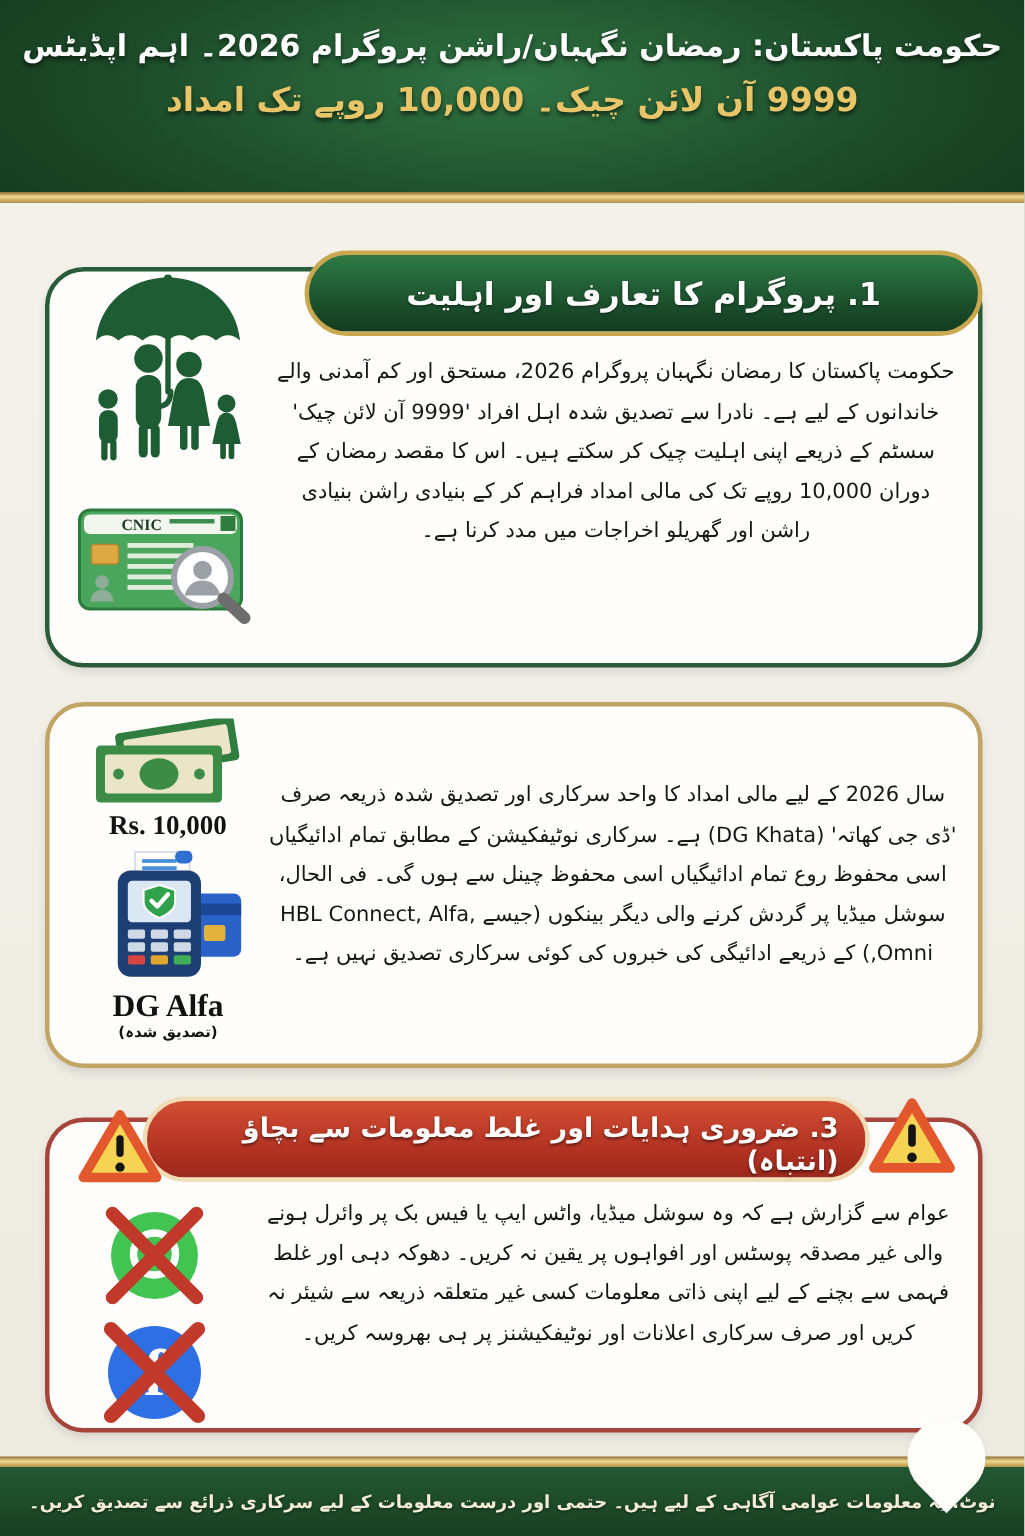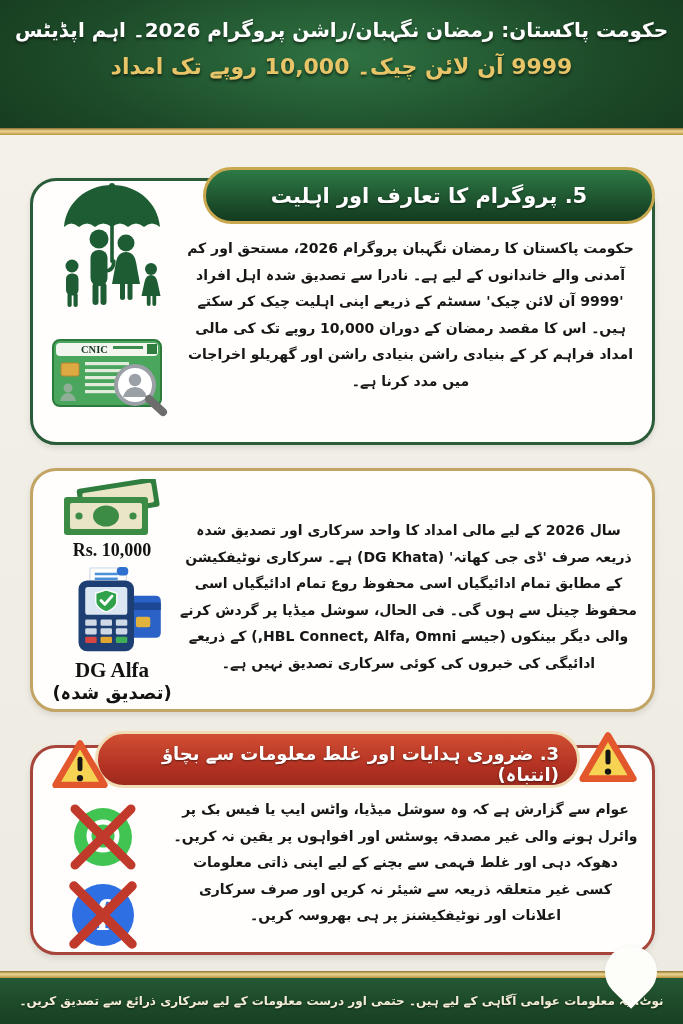--- a/index.html
+++ b/index.html
@@ -53,32 +53,32 @@
     border:3px solid #d9c68c;
   }
   .pill-3{
     top:-17px; left:62px; right:72px; height:57px; font-size:18px;
     background:linear-gradient(#d14f33,#b23122 65%,#9c2a1d);
     border:3px solid #f0ddb8;
     align-items:flex-end;
   }
   .card-body-text{
     position:absolute; direction:rtl; text-align:center; color:#171717;
-    font-size:14px; line-height:1.9; font-weight:700;
+    font-size:14px; line-height:1.9; font-weight:400;
   }
   .card-1 .card-body-text{ top:54px; right:14px; left:150px; }
   .card-2 .card-body-text{ top:46px; right:14px; left:146px; }
   .card-3 .card-body-text{ top:48px; right:14px; left:140px; }
   .icon-col{ position:absolute; left:10px; top:0; width:138px; text-align:center; }
   .icon-wrap{ display:block; }
   .icon-label{
     font-family:"Liberation Serif", serif; font-weight:bold; color:#121212;
     font-size:18px; line-height:1.1;
   }
-  .icon-sublabel{ direction:rtl; font-size:18px; font-weight:bold; color:#121212; }
+  .icon-sublabel{ direction:rtl; font-size:10px; font-weight:bold; color:#121212; }
   
   .tri{ position:absolute; z-index:4; }
   .tri-left{ left:18px; top:-10px; }
   .tri-right{ right:14px; top:-18px; }
   
   .crossed{ position:relative; display:inline-block; }
   
   .footer{
     position:absolute; left:0; bottom:0; width:683px; height:46px;
     background:linear-gradient(#245833,#183f22);
@@ -104,21 +104,21 @@
 <div class="poster">
 
   <div class="header">
     <div class="header-title">حکومت پاکستان: رمضان نگہبان/راشن پروگرام 2026۔ اہم اپڈیٹس</div>
     <div class="header-subtitle">9999 آن لائن چیک۔ 10,000 روپے تک امداد</div>
     <div class="gold-bar"></div>
   </div>
 
   <div class="card card-1">
     <div class="pill pill-1">
-      <span>5. پروگرام کا تعارف اور اہلیت</span>
+      <span>1. پروگرام کا تعارف اور اہلیت</span>
     </div>
     <div class="icon-col">
 
       <span class="icon-wrap">
         <svg width="112" height="148" viewBox="0 0 112 148">
           <g fill="#1e5c33">
             <circle cx="56" cy="5" r="3"></circle>
             <path d="M56 4 C30 4 10 22 8 46 Q15 39 23 46 Q31 39 39 46 Q47 39 56 46 Q64 39 72 46 Q80 39 88 46 Q96 39 104 46 C102 22 82 4 56 4 Z"></path>
             <rect x="54.2" y="8" width="3.6" height="74" rx="1.8"></rect>
             <path d="M57.8 80 q0 10 -9 10" fill="none" stroke="#1e5c33" stroke-width="3.6" stroke-linecap="round"></path>

